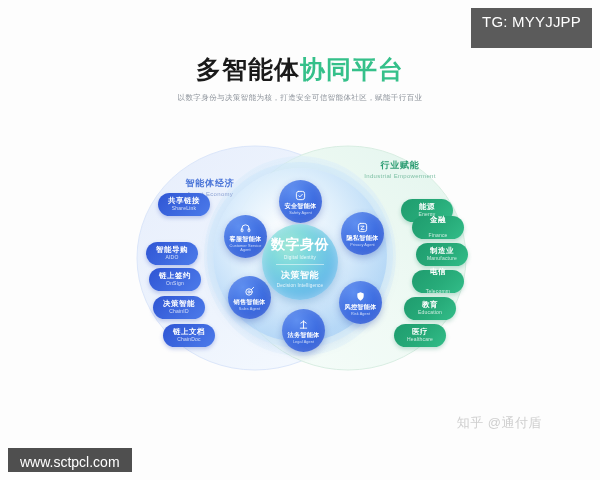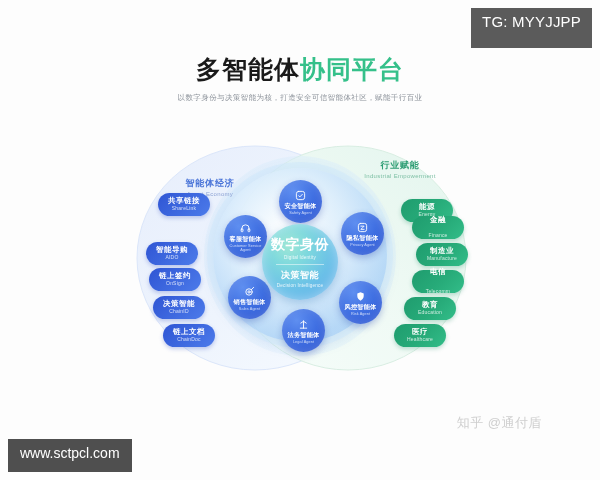--- a/index.html
+++ b/index.html
@@ -26,21 +26,21 @@
     padding: 5px 11px 18px;
     z-index: 40;
     white-space: nowrap;
   }
   .url-badge {
     position: absolute;
     left: 8px; bottom: 8px;
     background: #4f4f4f;
     color: #ffffff;
     font-size: 14px;
-    padding: 6px 12px 11px;
+    padding: 6px 12px 2px;
     z-index: 40;
     white-space: nowrap;
   }
   .zhihu-mark {
     position: absolute;
     right: 58px; bottom: 48px;
     color: #cfcfcf;
     font-size: 13px;
     letter-spacing: .5px;
     z-index: 30;

